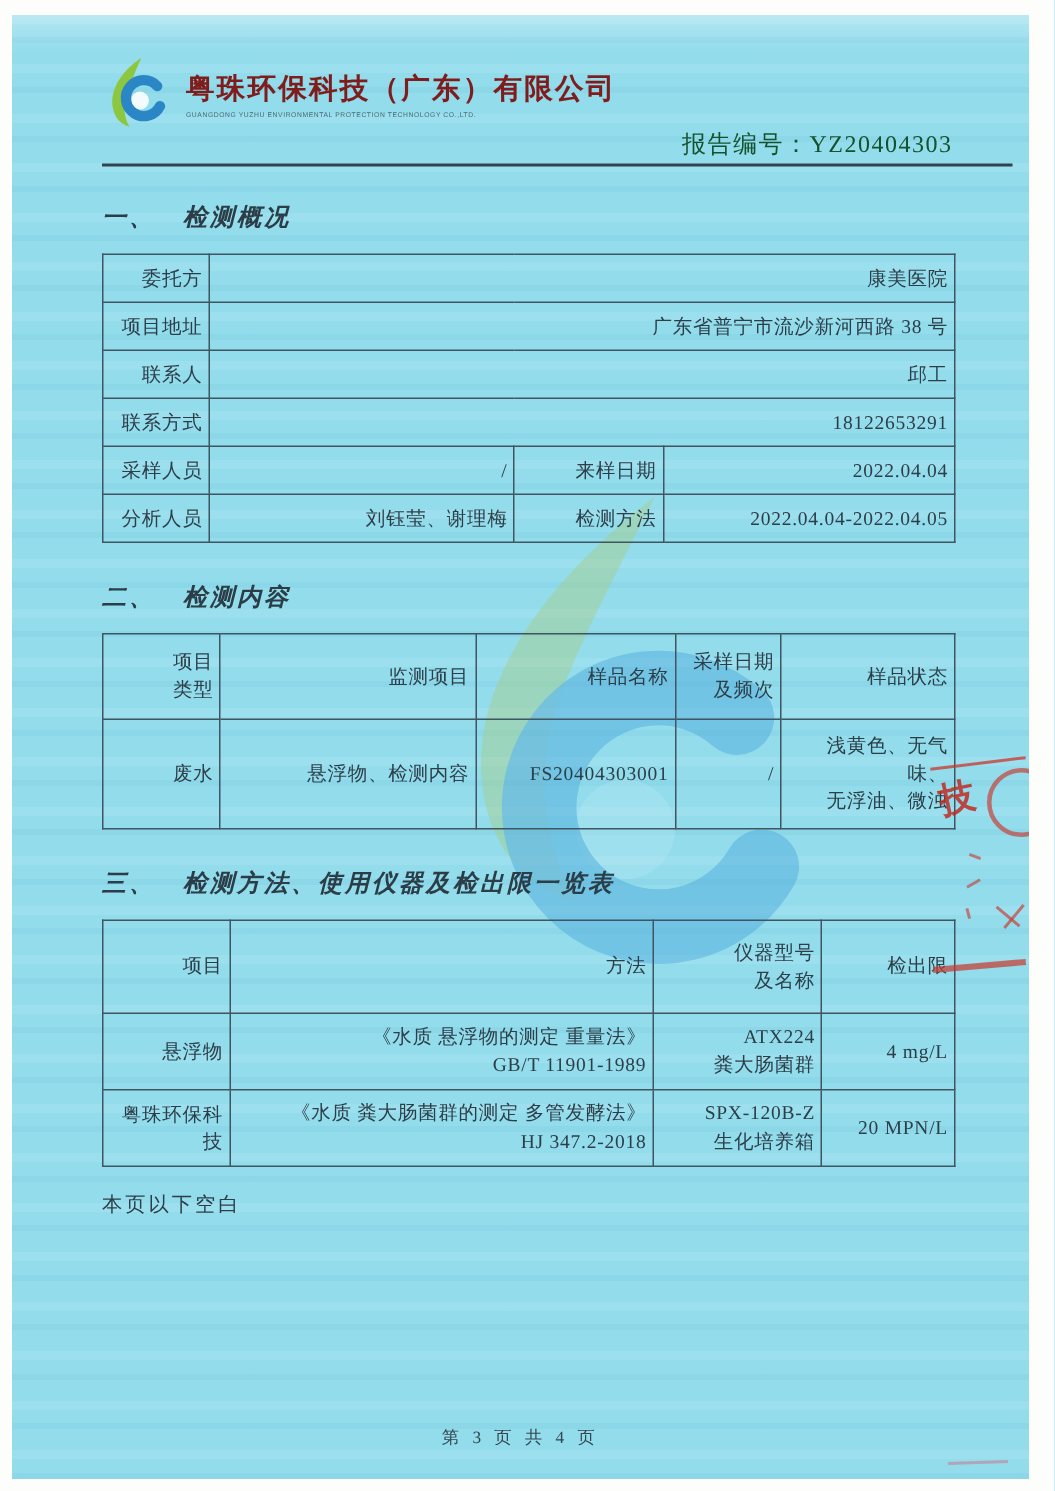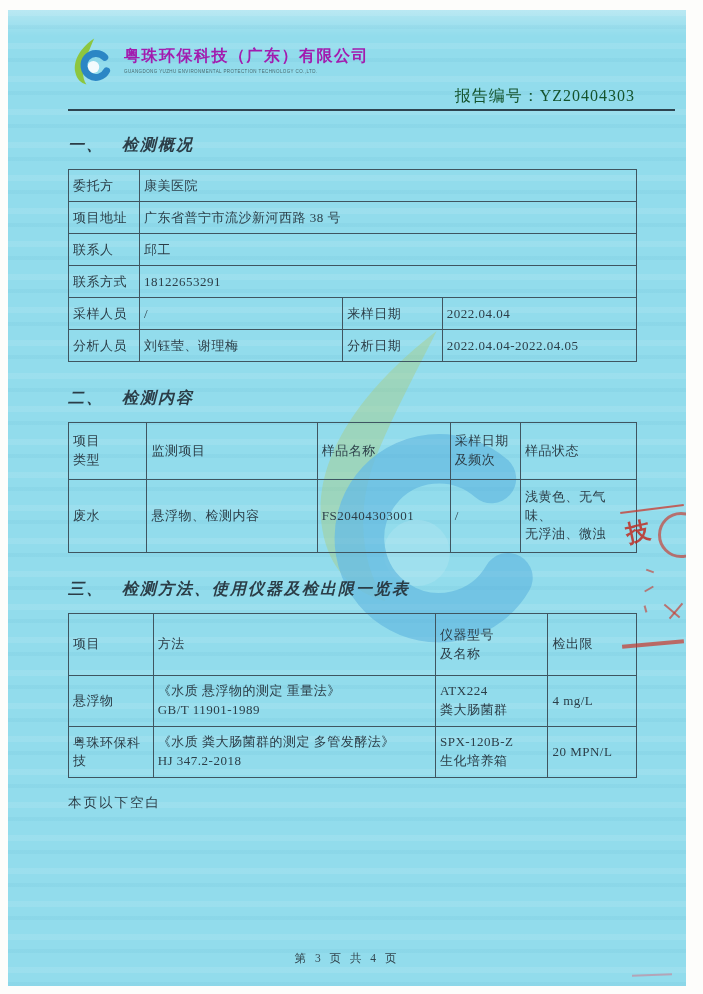--- a/index.html
+++ b/index.html
@@ -32,21 +32,21 @@
     position:absolute; left:268px; top:310px; width:265px; height:350px;
     opacity:.55; pointer-events:none;
   }
   
   .content { position:relative; padding:14px 49px 0 60px; color:#2c3e48; }
 
   .header-row { display:flex; align-items:flex-start; height:50px; margin-top:12px; }
   .logo { width:46px; height:52px; flex:0 0 46px; }
   .company-block { margin:10px 0 0 10px; }
   .company-cn {
-    font-size:16px; font-weight:bold; letter-spacing:1.5px; color:#a21caf;
+    font-size:19px; font-weight:bold; letter-spacing:1.5px; color:#7f1d1d;
   }
   .company-en {
     font-size:4.5px; letter-spacing:.4px; color:#4a6a70; margin-top:2px;
     font-family:"Liberation Sans","DejaVu Sans",sans-serif;
   }
   .report-line {
     margin-right:-38px; border-bottom:2px solid #2e4450;
     text-align:right; padding:0 40px 2px 0;
   }
   .report-no { font-size:16px; letter-spacing:1px; color:#14532d; }
@@ -55,21 +55,21 @@
     margin-top:24px; font-size:16px; font-weight:600; letter-spacing:2px;
     color:#2b3d47;
     font-style:italic;
   }
   .section-title.s2 { margin-top:26px; }
   .section-title.s3 { margin-top:26px; }
 
   table { border-collapse:collapse; width:100%; table-layout:fixed; }
   .tbl { margin-top:13px; }
   td, th {
-    border:1px solid #3f5560; text-align:left; vertical-align:middle;
+    border:1px solid #3f5560; text-align:right; vertical-align:middle;
     font-size:13px; font-weight:normal; color:#2c3e48; letter-spacing:.5px;
     padding:2px 4px;
   }
   .ml { white-space:pre-line; line-height:1.45; }
   .t-overview td { height:32px; }
   .t-content .hrow td { height:57px; }
   .t-content .drow td { height:73px; }
   .t-methods .hrow td { height:62px; }
   .t-methods .drow td { height:51px; }
 
@@ -165,21 +165,21 @@
       </tr>
       <tr>
         <td>采样人员</td>
         <td>/</td>
         <td>来样日期</td>
         <td>2022.04.04</td>
       </tr>
       <tr>
         <td>分析人员</td>
         <td>刘钰莹、谢理梅</td>
-        <td>分析日期</td>
+        <td>检测方法</td>
         <td>2022.04.04-2022.04.05</td>
       </tr>
     </tbody>
       </table>
 
     <div class="section-title s2">二、　检测内容</div>
 
     <table class="tbl t-content">
       <colgroup>
           <col style="width:13.8%">

